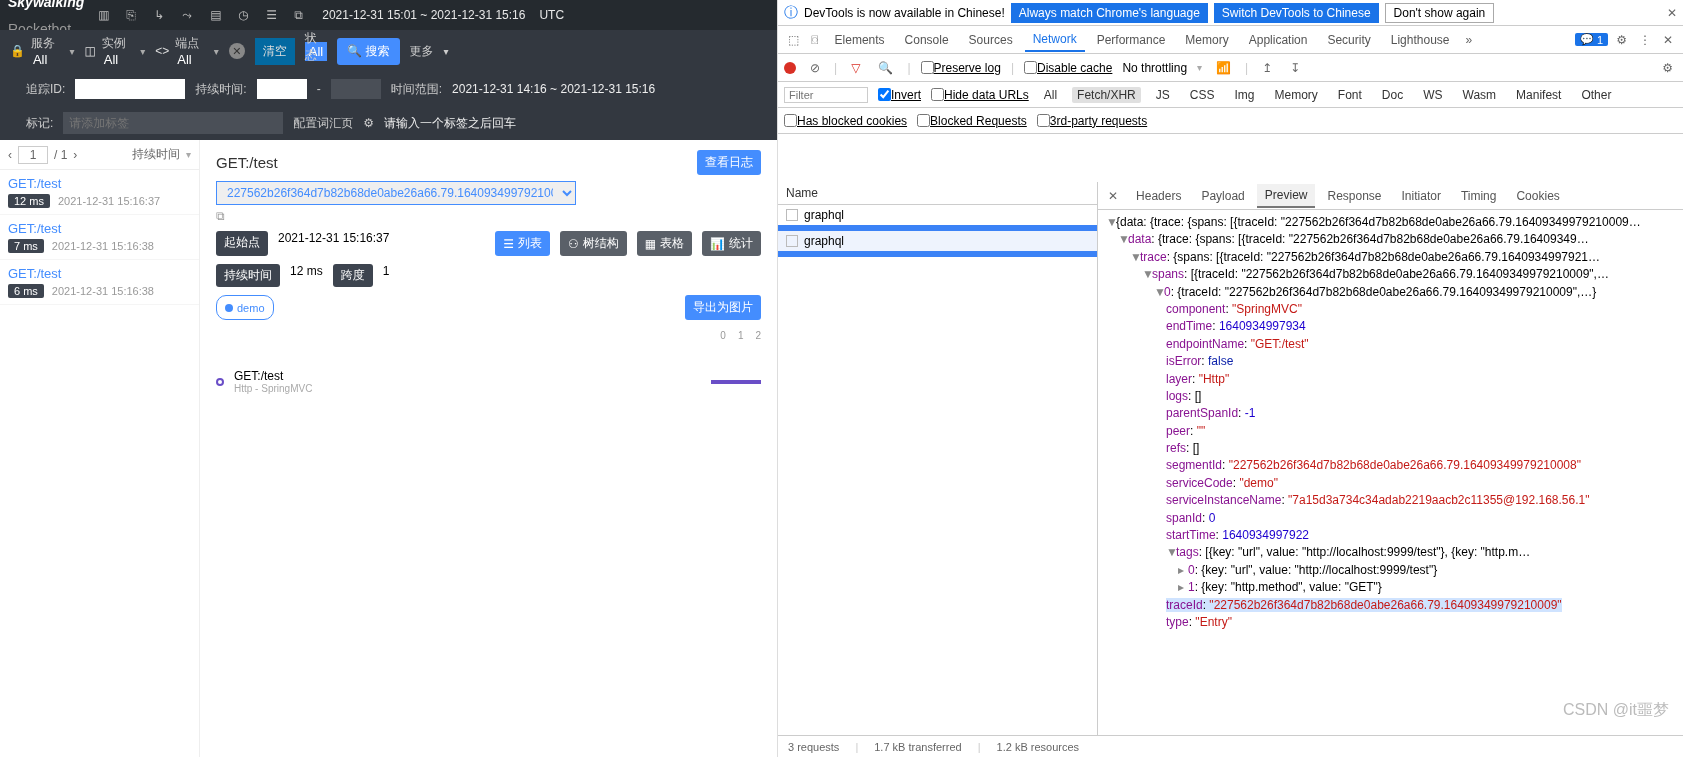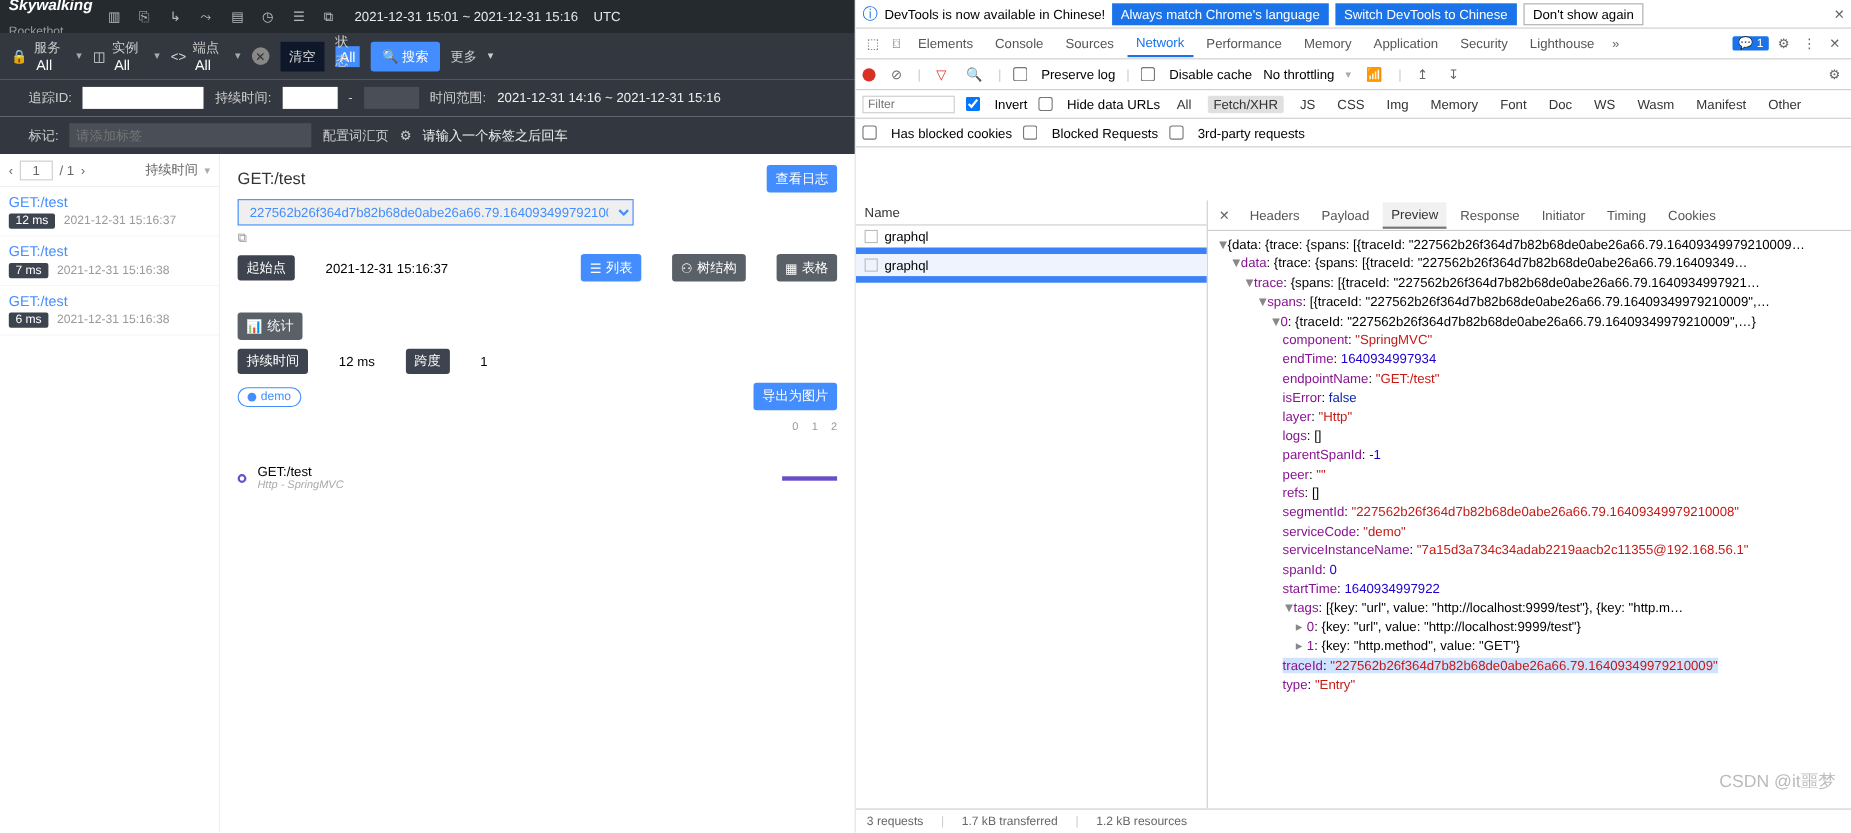--- a/index.html
+++ b/index.html
@@ -2,31 +2,31 @@
 <html><head>
 <meta charset="utf-8">
 <style>
 * { box-sizing: border-box; margin: 0; padding: 0; font-family: -apple-system, "Segoe UI", Arial, sans-serif; }
 body { display: flex; width: 1683px; height: 757px; overflow: hidden; font-size: 12px; background: #fff; }
 
 
 .app { width: 778px; display: flex; flex-direction: column; background: #fff; border-right: 1px solid #ddd; }
 .topbar { background: #252a2f; color: #ccc; display: flex; align-items: center; height: 30px; padding: 0 8px; gap: 14px; }
 .logo { font-weight: bold; font-size: 14px; color: #fff; font-style: italic; }
-.logo-sub { font-size: 11px; color: #999; display: block; font-style: normal; margin-top: 11px; }
+.logo-sub { font-size: 14px; color: #999; display: block; font-style: normal; margin-top: 11px; }
 .tb-icon { width: 14px; height: 14px; display: inline-block; color: #bbb; cursor: pointer; }
 .tb-time { color: #e8e8e8; font-size: 12px; }
 
 .filters { background: #333840; color: #ddd; padding: 6px 10px; display: flex; align-items: center; gap: 10px; height: 42px; }
 .fgroup { display: flex; align-items: center; gap: 6px; }
 .flabel { font-size: 12px; color: #ccc; }
 .fsel { background: #333840; border: none; color: #fff; font-size: 13px; padding: 2px 16px 2px 2px; }
 .chev { color: #aaa; font-size: 10px; }
 .btn-blue { background: #448dfe; color: #fff; border: none; padding: 5px 10px; border-radius: 3px; cursor: pointer; font-size: 12px; }
-.btn-gray { background: #0f172a; color: #ddd; border: none; padding: 5px 8px; cursor: pointer; font-size: 12px; }
+.btn-gray { background: #0369a1; color: #ddd; border: none; padding: 5px 8px; cursor: pointer; font-size: 12px; }
 .close-circ { background: #888; color: #333; border-radius: 50%; width: 16px; height: 16px; display: inline-flex; align-items: center; justify-content: center; font-size: 11px; cursor: pointer; }
 
 .filters2 { background: #333840; color: #ccc; padding: 6px 26px; display: flex; align-items: center; gap: 10px; height: 34px; }
 .input-dark { background: #fff; border: none; padding: 3px 6px; width: 110px; font-size: 12px; }
 .input-dark-wide { background: #4a4f57; border: none; padding: 4px 6px; width: 220px; font-size: 12px; color: #999; }
 
 .body { flex: 1; display: flex; overflow: hidden; }
 .sidebar { width: 200px; border-right: 1px solid #eee; display: flex; flex-direction: column; }
 .pager { display: flex; align-items: center; gap: 6px; padding: 4px 8px; border-bottom: 1px solid #eee; height: 30px; color: #666; }
 .pager-box { border: 1px solid #ccc; width: 30px; text-align: center; padding: 1px; }
@@ -34,32 +34,32 @@
 .trace-item.sel .trace-name { color: #448dfe; }
 .trace-name { color: #448dfe; font-size: 13px; }
 .trace-meta { display: flex; gap: 8px; margin-top: 3px; align-items: center; }
 .pill { background: #3d444f; color: #fff; padding: 1px 6px; border-radius: 2px; font-size: 11px; }
 .trace-time { color: #999; font-size: 11px; }
 
 .detail { flex: 1; padding: 10px 16px; overflow: auto; }
 .detail-hdr { display: flex; justify-content: space-between; align-items: center; margin-bottom: 6px; }
 .detail-title { font-size: 15px; font-weight: 500; color: #333; }
 .select-trace { border: 1px solid #448dfe; color: #448dfe; padding: 3px 6px; width: 360px; font-size: 12px; }
-.meta-row { display: flex; align-items: center; gap: 28px; margin: 8px 0; flex-wrap: wrap; }
+.meta-row { display: flex; gap: 10px; margin: 8px 0; flex-wrap: wrap; }
 .tag-dark { background: #3d444f; color: #fff; padding: 3px 8px; border-radius: 3px; font-size: 12px; }
 .btn-sm { padding: 4px 8px; border-radius: 3px; font-size: 12px; border: none; cursor: pointer; display: inline-flex; align-items: center; gap: 4px; }
 .btn-sm.blue { background: #448dfe; color: #fff; }
 .btn-sm.gray { background: #5a6068; color: #fff; }
 .tag-demo { border: 1px solid #448dfe; color: #448dfe; padding: 2px 8px; border-radius: 10px; font-size: 11px; display: inline-flex; align-items: center; gap: 4px; }
 .dot { width: 8px; height: 8px; border-radius: 50%; background: #448dfe; display: inline-block; }
 .ruler { margin-top: 10px; font-size: 10px; color: #999; display: flex; justify-content: flex-end; gap: 12px; }
 .span-row { display: flex; align-items: center; margin-top: 28px; gap: 10px; }
 .span-dot { width: 8px; height: 8px; border: 2px solid #6a4ec7; border-radius: 50%; }
 .span-label { font-size: 12px; }
-.span-sub { font-size: 10px; color: #aaa; font-style: italic; }
+.span-sub { font-size: 10px; color: #aaa; }
 .span-bar { flex: 1; height: 4px; background: #6a4ec7; margin-left: auto; max-width: 50px; }
 
 
 .devtools { flex: 1; display: flex; flex-direction: column; background: #fff; }
 .dt-banner { display: flex; align-items: center; gap: 6px; height: 26px; padding: 2px 6px; border-bottom: 1px solid #ccc; background: #fff; font-size: 12px; }
 .info-ico { color: #1a73e8; font-size: 14px; }
 .banner-btn { background: #1a73e8; color: #fff; padding: 3px 8px; border: none; font-size: 12px; cursor: pointer; }
 .banner-plain { background: #fff; border: 1px solid #aaa; padding: 2px 8px; font-size: 12px; cursor: pointer; }
 .banner-x { margin-left: auto; cursor: pointer; color: #666; }
 
@@ -69,21 +69,21 @@
 .dt-spacer { flex: 1; }
 .dt-badge { background: #1a73e8; color: #fff; padding: 0 5px; border-radius: 2px; font-size: 11px; display: inline-flex; align-items: center; gap: 3px; }
 .dt-ico { color: #666; cursor: pointer; padding: 0 4px; }
 
 .dt-toolbar { display: flex; align-items: center; height: 28px; padding: 0 6px; border-bottom: 1px solid #ccc; gap: 10px; font-size: 12px; }
 .rec { width: 12px; height: 12px; background: #d93025; border-radius: 50%; }
 .dt-filter { display: flex; align-items: center; height: 26px; padding: 2px 6px; border-bottom: 1px solid #ccc; gap: 10px; font-size: 12px; flex-wrap: wrap; }
 .filter-input { border: 1px solid #ccc; padding: 1px 4px; width: 84px; font-size: 11px; }
 .ftype { padding: 1px 5px; cursor: pointer; color: #333; }
 .ftype.active { background: #e0e0e0; border-radius: 2px; }
-.cb { display: flex; align-items: center; gap: 13px; }
+.cb { display: flex; align-items: center; gap: 0; text-decoration: underline; }
 
 .dt-waterfall { height: 36px; border-bottom: 1px solid #ccc; position: relative; padding: 2px 8px; }
 .wf-ticks { display: flex; justify-content: space-between; font-size: 10px; color: #888; }
 .wf-bar1 { position: absolute; left: 8px; top: 22px; height: 4px; width: 60%; background: #4caf50; }
 .wf-bar2 { position: absolute; left: 74%; top: 22px; height: 8px; width: 8%; background: linear-gradient(90deg,#4caf50 40%,#1a73e8 40%); }
 
 .dt-body { flex: 1; display: flex; overflow: hidden; margin-top: 48px; }
 .req-list { width: 320px; border-right: 1px solid #ccc; }
 .req-hdr { padding: 4px 8px; border-bottom: 1px solid #ccc; font-size: 12px; color: #333; }
 .req-row { padding: 3px 8px; display: flex; align-items: center; gap: 6px; font-size: 12px; cursor: pointer; border-bottom: 6px solid #3b82f6; }

